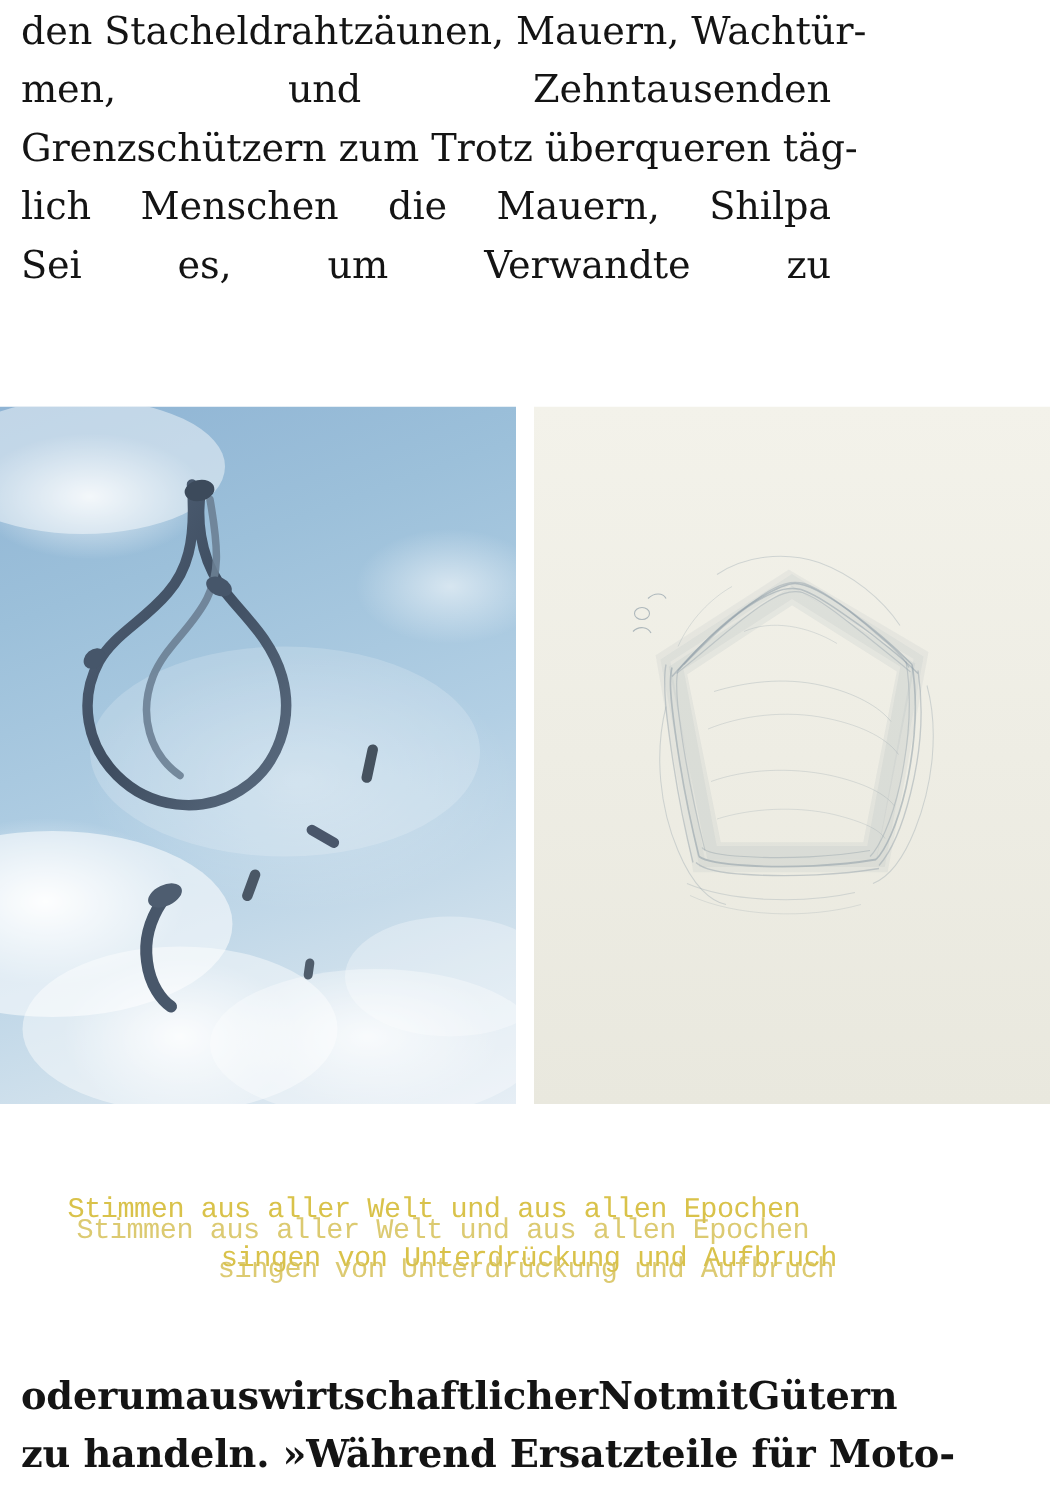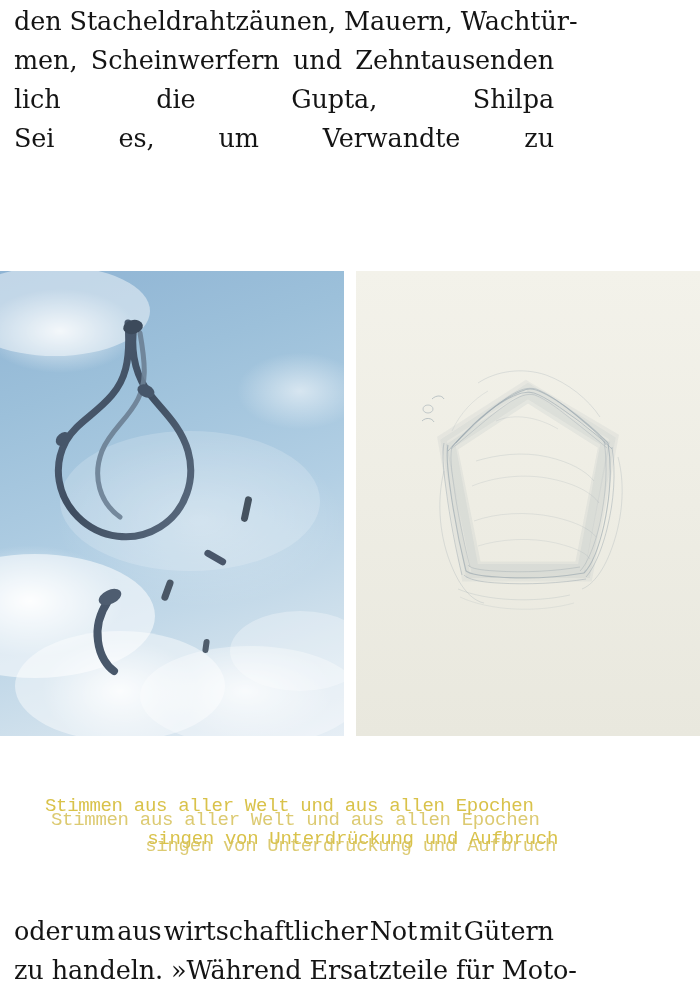--- a/index.html
+++ b/index.html
@@ -111,39 +111,41 @@
     left: 0; right: 0;
     color: #d6c159;
     opacity: 0.85;
   }
   .quote .ghost.g1 { top: 14px; text-align: left; padding-left: 6px; }
   .quote .ghost.g2 { top: 40px; text-align: right; padding-right: 4px; }
 
   
   .text-block.bottom {
     top: 912px;
+    font-weight: bold;
   }
 </style>
 </head>
 <body>
 
 <div class="page">
 
   <div class="text-block top">
     <span class="line">den Stacheldrahtzäunen, Mauern, Wachtür-</span>
     <span class="line justify">
       <span>men,</span>
-      <span>Scheinwerfern</span>
       <span>und</span>
       <span>Zehntausenden</span>
     </span>
+    <span class="line">Grenzschützern zum Trotz überqueren täg-</span>
     <span class="line justify">
       <span>lich</span>
+      <span>Menschen</span>
       <span>die</span>
-      <span>Gupta,</span>
+      <span>Mauern,</span>
       <span>Shilpa</span>
     </span>
     <span class="line justify">
       <span>Sei</span>
       <span>es,</span>
       <span>um</span>
       <span>Verwandte</span>
       <span>zu</span>
     </span>
   </div>

